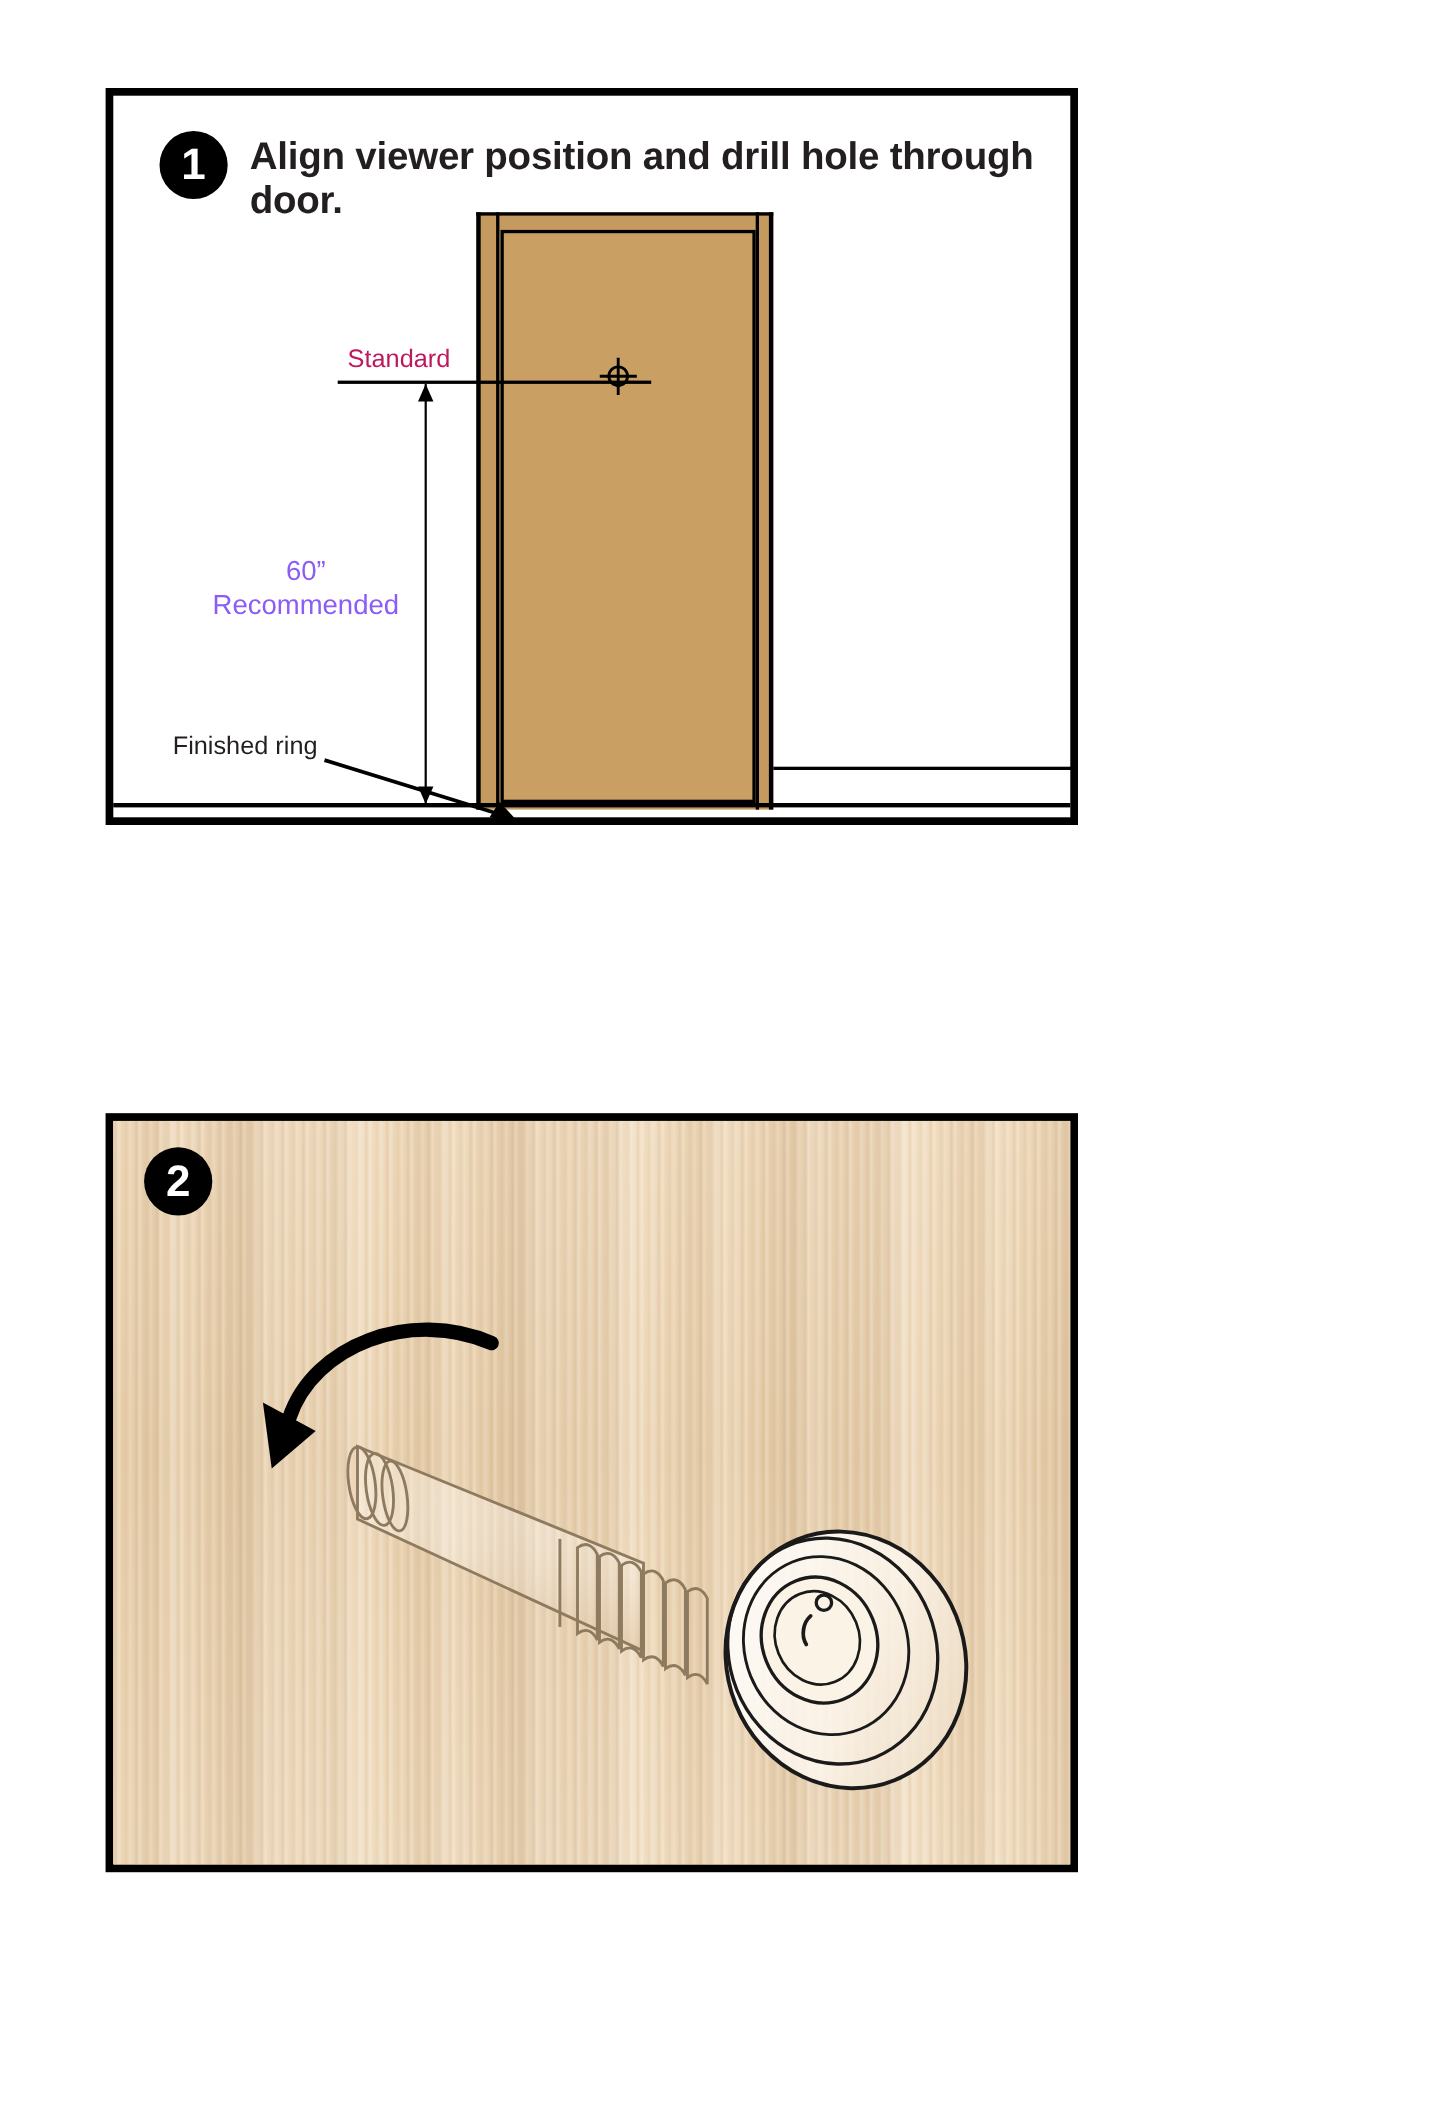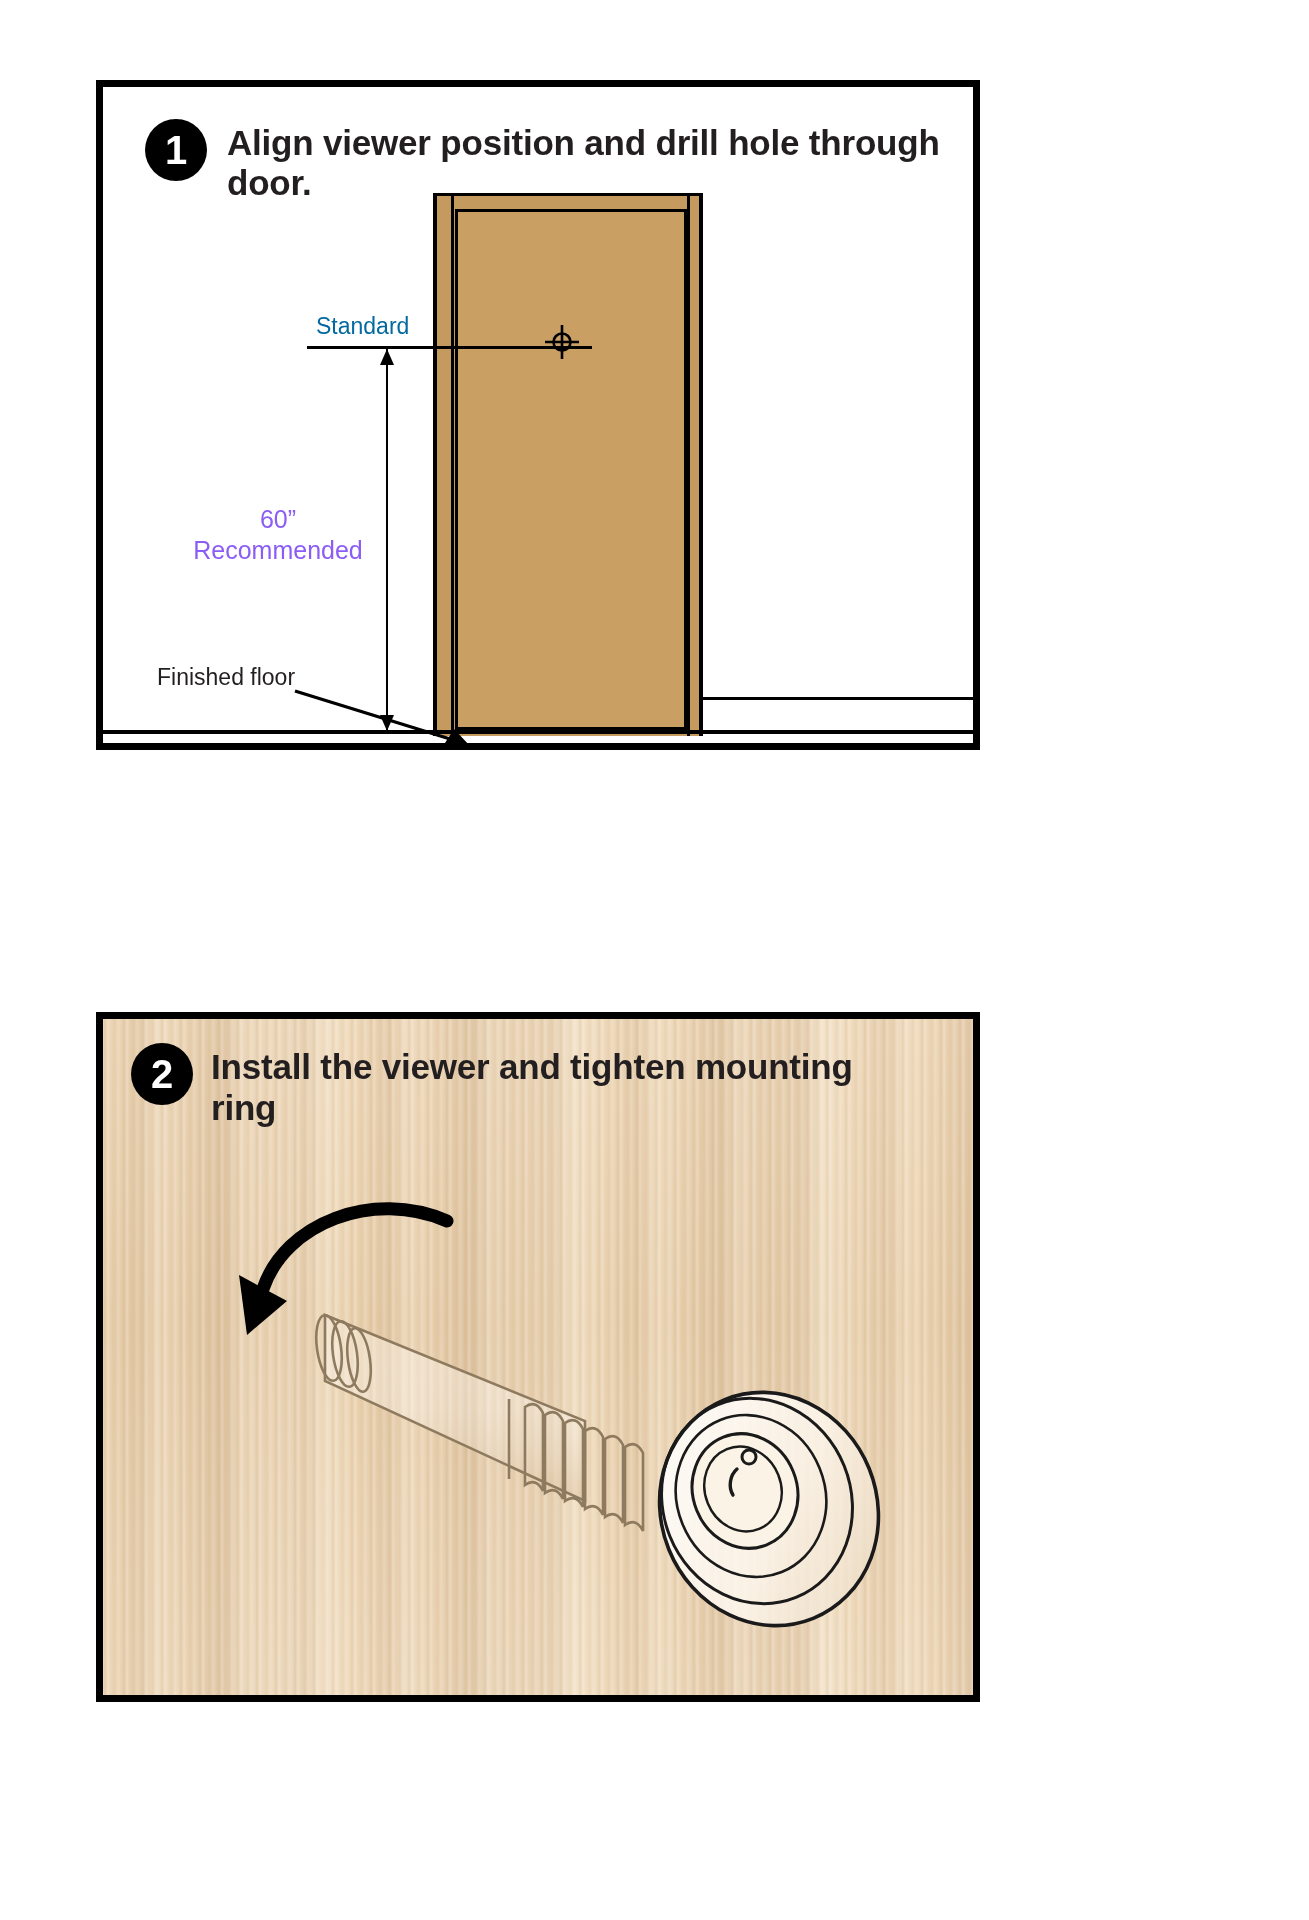--- a/index.html
+++ b/index.html
@@ -125,21 +125,21 @@
     top: 259px;
     width: 285px;
     height: 3px;
     background: #000;
   }
   #standard-label {
     position: absolute;
     left: 213px;
     top: 226px;
     font-size: 23px;
-    color: #0369a1;
+    color: #be185d;
     white-space: nowrap;
   }
 
   
   #dim-line {
     position: absolute;
     left: 283px;
     top: 262px;
     width: 2px;
     height: 382px;
@@ -276,35 +276,34 @@
   <div id="standard-leader"></div>
 
   <div id="dim-line"></div>
   <div id="dim-arrow-top"></div>
   <div id="dim-arrow-bottom"></div>
   <div id="dim-label">
     <div>60”</div>
     <div>Recommended</div>
   </div>
 
-  <div id="floor-label">Finished floor</div>
+  <div id="floor-label">Finished ring</div>
   <svg id="floor-arrow-svg" viewBox="0 0 200 70">
     <line x1="2" y1="4" x2="170" y2="56" stroke="#000" stroke-width="3.4"></line>
     <polygon points="178,60 152,56 161,42" fill="#000"></polygon>
   </svg>
 </div>
 
 <div class="panel" id="panel2">
 
   <div id="wood-grain"></div>
 
   <div class="step-badge" id="badge2">2</div>
 
   <div class="step-title" id="title2">
-    <div>Install the viewer and tighten mounting ring</div>
   </div>
 
   <svg id="viewer-svg" viewBox="0 0 740 540">
     <defs>
       <linearGradient id="flangeShade" x1="0" y1="0" x2="1" y2="1">
         <stop offset="0%" stop-color="#ffffff" stop-opacity="0.95"></stop>
         <stop offset="55%" stop-color="#fdf6ec" stop-opacity="0.85"></stop>
         <stop offset="100%" stop-color="#e8d6bc" stop-opacity="0.75"></stop>
       </linearGradient>
       <linearGradient id="barrelShade" x1="0" y1="0" x2="0" y2="1">

